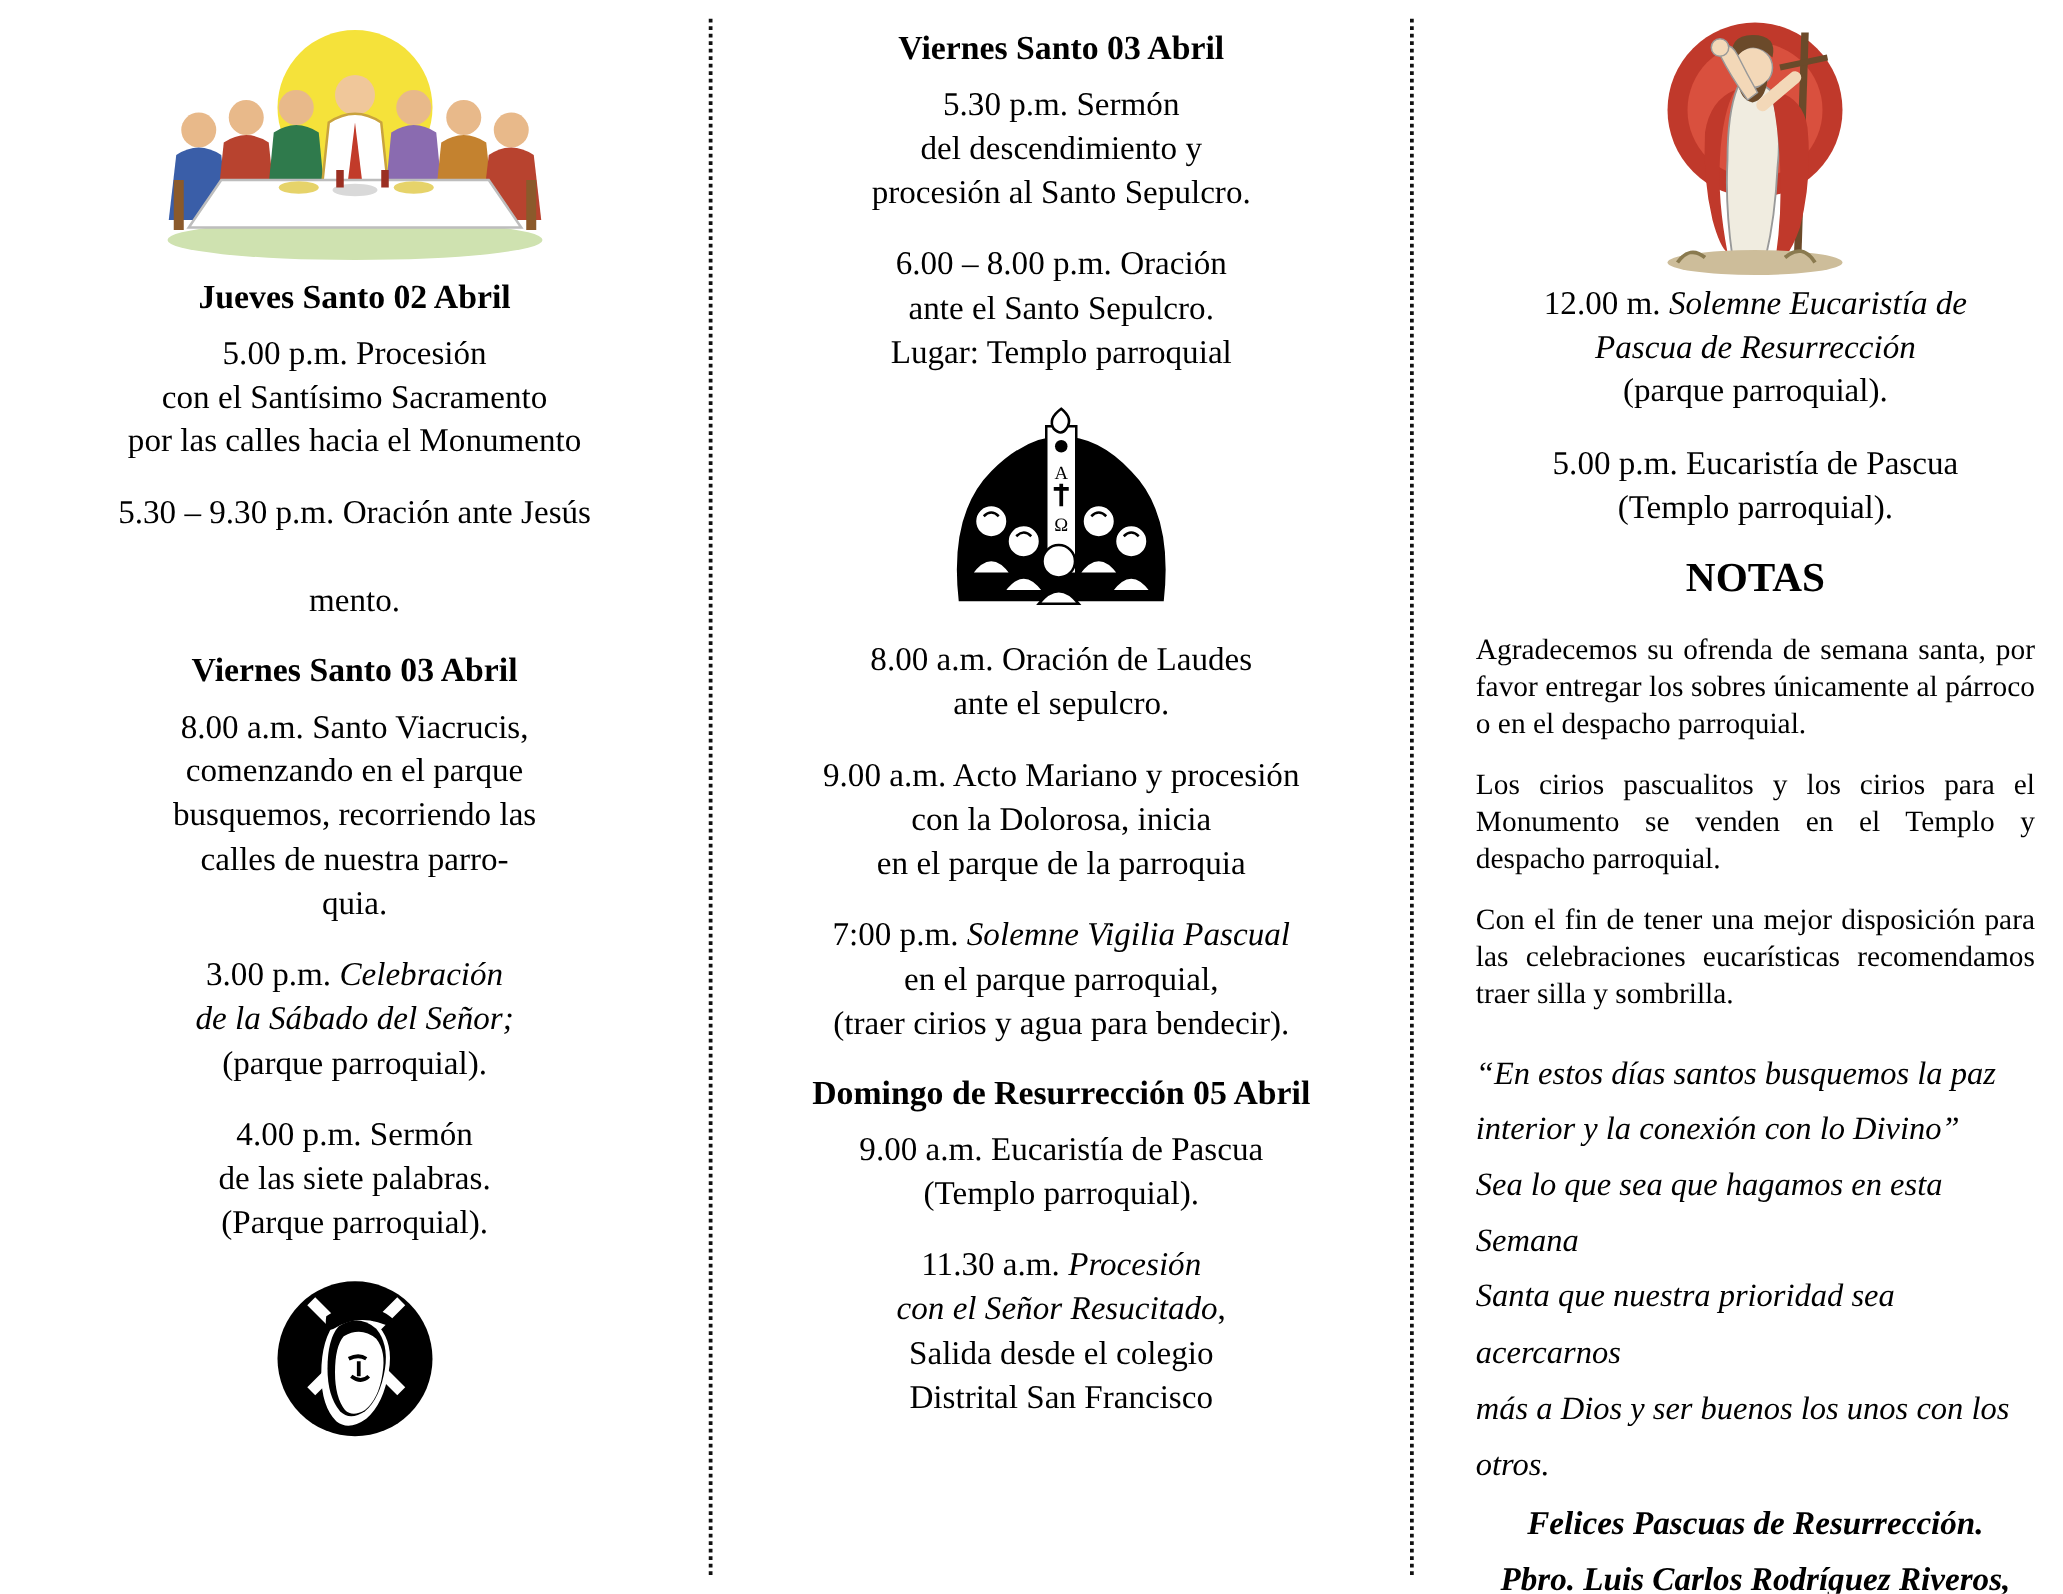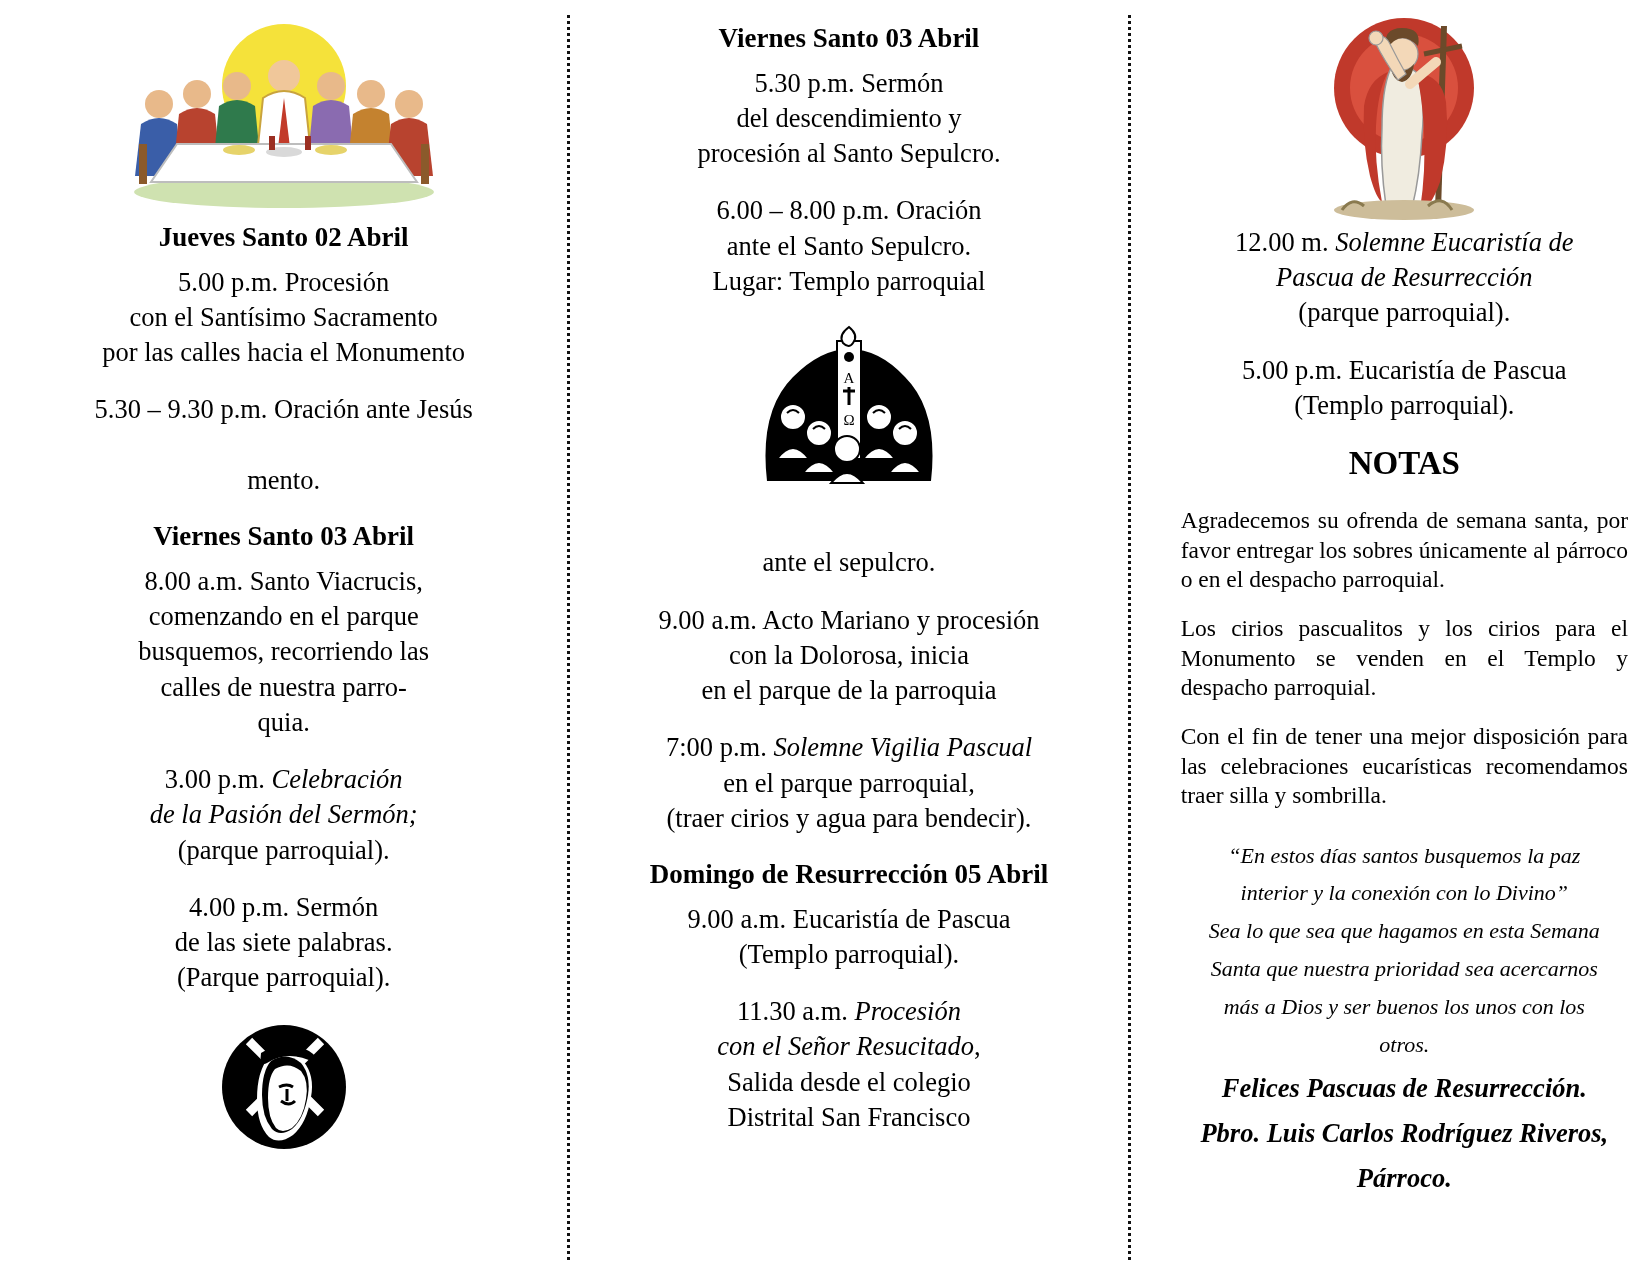--- a/index.html
+++ b/index.html
@@ -58,23 +58,23 @@
     font-size: 33px;
     margin: 18px 0 24px 0;
   }
   .note {
     text-align: justify;
     font-size: 23.5px;
     line-height: 1.25;
     margin: 16px 0 20px 0;
   }
   .quote {
-    text-align: center;
+    text-align: left;
     font-style: italic;
-    font-size: 22px;
+    font-size: 26px;
     line-height: 1.72;
     margin: 26px 0 0 0;
   }
   .sign {
     text-align: center;
     font-style: italic;
     font-weight: bold;
     font-size: 26.5px;
     line-height: 1.7;
     margin-top: 2px;
@@ -148,21 +148,21 @@
     <p class="block">
       <span>8.00 a.m. Santo Viacrucis,</span><br>
       <span>comenzando en el parque</span><br>
       <span>busquemos, recorriendo las</span><br>
       <span>calles de nuestra parro-</span><br>
       <span>quia.</span>
     </p>
 
     <p class="block">
       <span>3.00 p.m. </span><span class="it">Celebración</span><br>
-      <span class="it">de la Pasión del Sermón;</span><br>
+      <span class="it">de la Sábado del Señor;</span><br>
       <span>(parque parroquial).</span>
     </p>
 
     <p class="block">
       <span>4.00 p.m. Sermón</span><br>
       <span>de las siete palabras.</span><br>
       <span>(Parque parroquial).</span>
     </p>
 
     <svg class="art art-face" width="150" height="135" viewBox="0 0 150 135">
@@ -219,21 +219,21 @@
       <g fill="none" stroke="#000" stroke-width="2">
         <path d="M38 92 q6 -6 12 0"></path>
           <path d="M64 108 q6 -6 12 0"></path>
         <path d="M124 92 q6 -6 12 0"></path>
           <path d="M150 108 q6 -6 12 0"></path>
       </g>
     </svg>
 
 
     <p class="block">
-      <br>
+      <span>8.00 a.m. Oración de Laudes</span><br>
       <span>ante el sepulcro.</span>
     </p>
 
     <p class="block">
       <span>9.00 a.m. Acto Mariano y procesión</span><br>
       <span>con la Dolorosa, inicia</span><br>
       <span>en el parque de la parroquia</span>
     </p>
 
     <p class="block">

